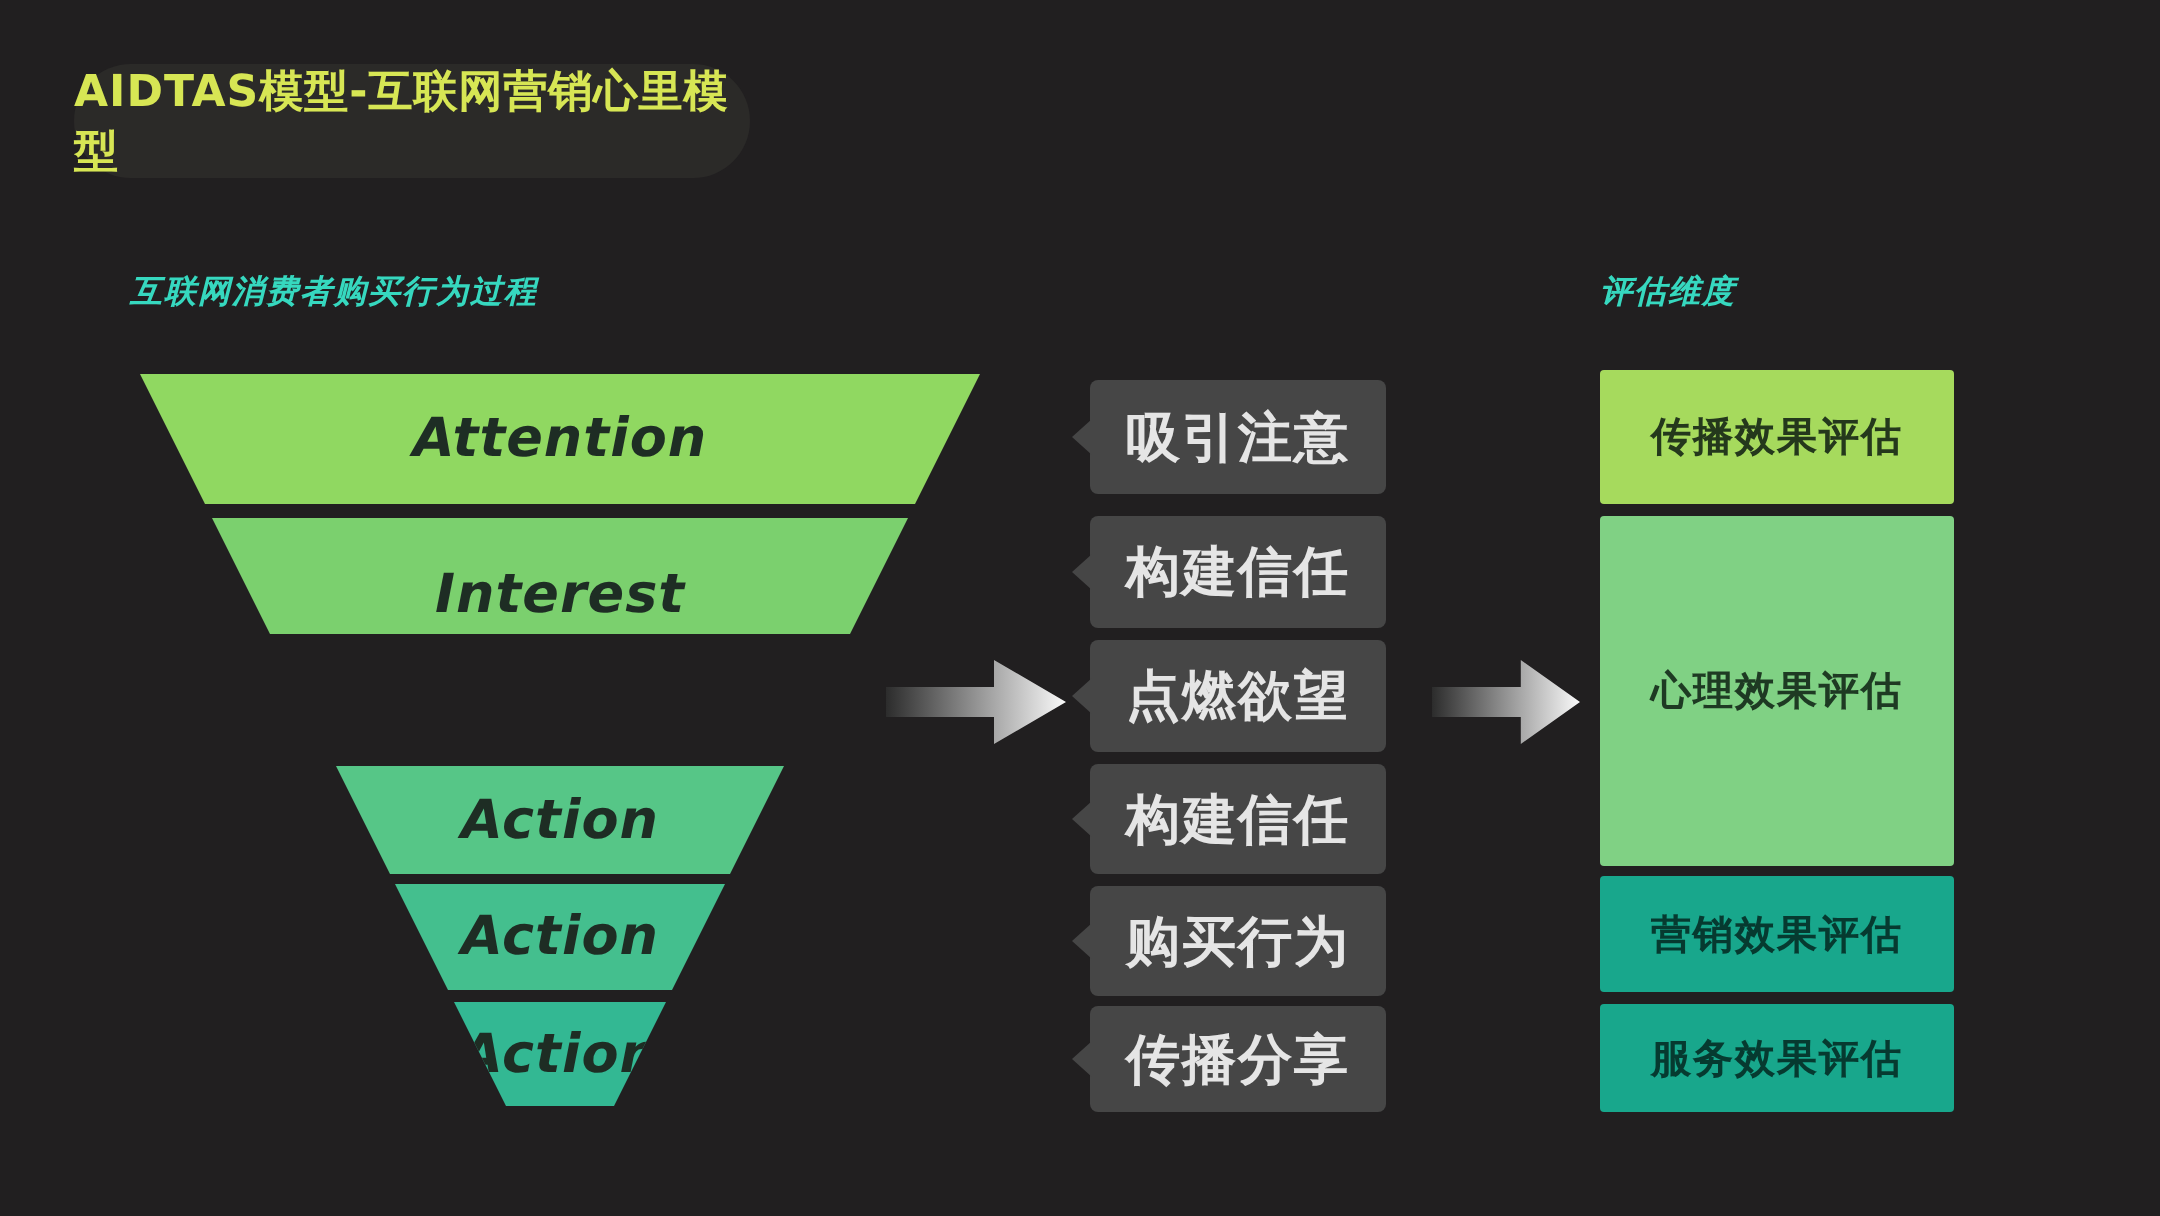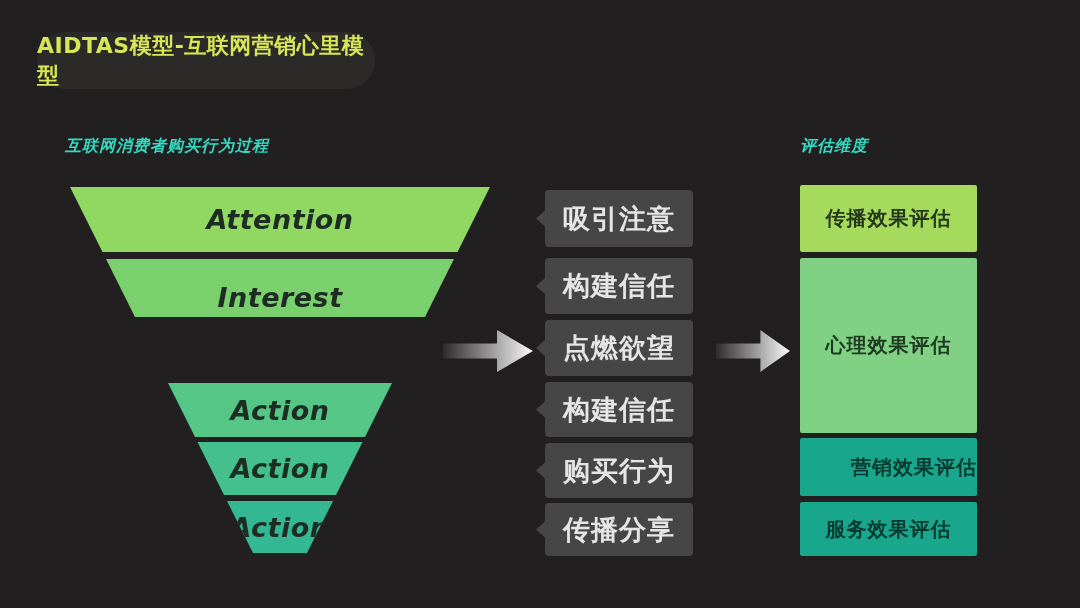--- a/index.html
+++ b/index.html
@@ -168,21 +168,21 @@
         <span>传播分享</span>
       </div>
     </div>
   <div id="right-column">
       <div class="eval-box" style="top: 185px; height: 67px; background: rgb(166, 218, 93);">
         <span style="color: rgb(36, 56, 28);">传播效果评估</span>
       </div>
       <div class="eval-box" style="top: 258px; height: 175px; background: rgb(128, 209, 132);">
         <span style="color: rgb(30, 58, 35);">心理效果评估</span>
       </div>
-      <div class="eval-box" style="top: 438px; height: 58px; background: rgb(24, 167, 140); justify-content: flex-end;">
+      <div class="eval-box" style="top: 438px; height: 58px; background: rgb(24, 167, 140);">
         <span style="color: rgb(6, 58, 48);">营销效果评估</span>
       </div>
       <div class="eval-box" style="top: 502px; height: 54px; background: rgb(24, 167, 140);">
         <span style="color: rgb(6, 58, 48);">服务效果评估</span>
       </div>
     </div>
 
   <div class="flow-arrow one"></div>
   <div class="flow-arrow two"></div>
 

